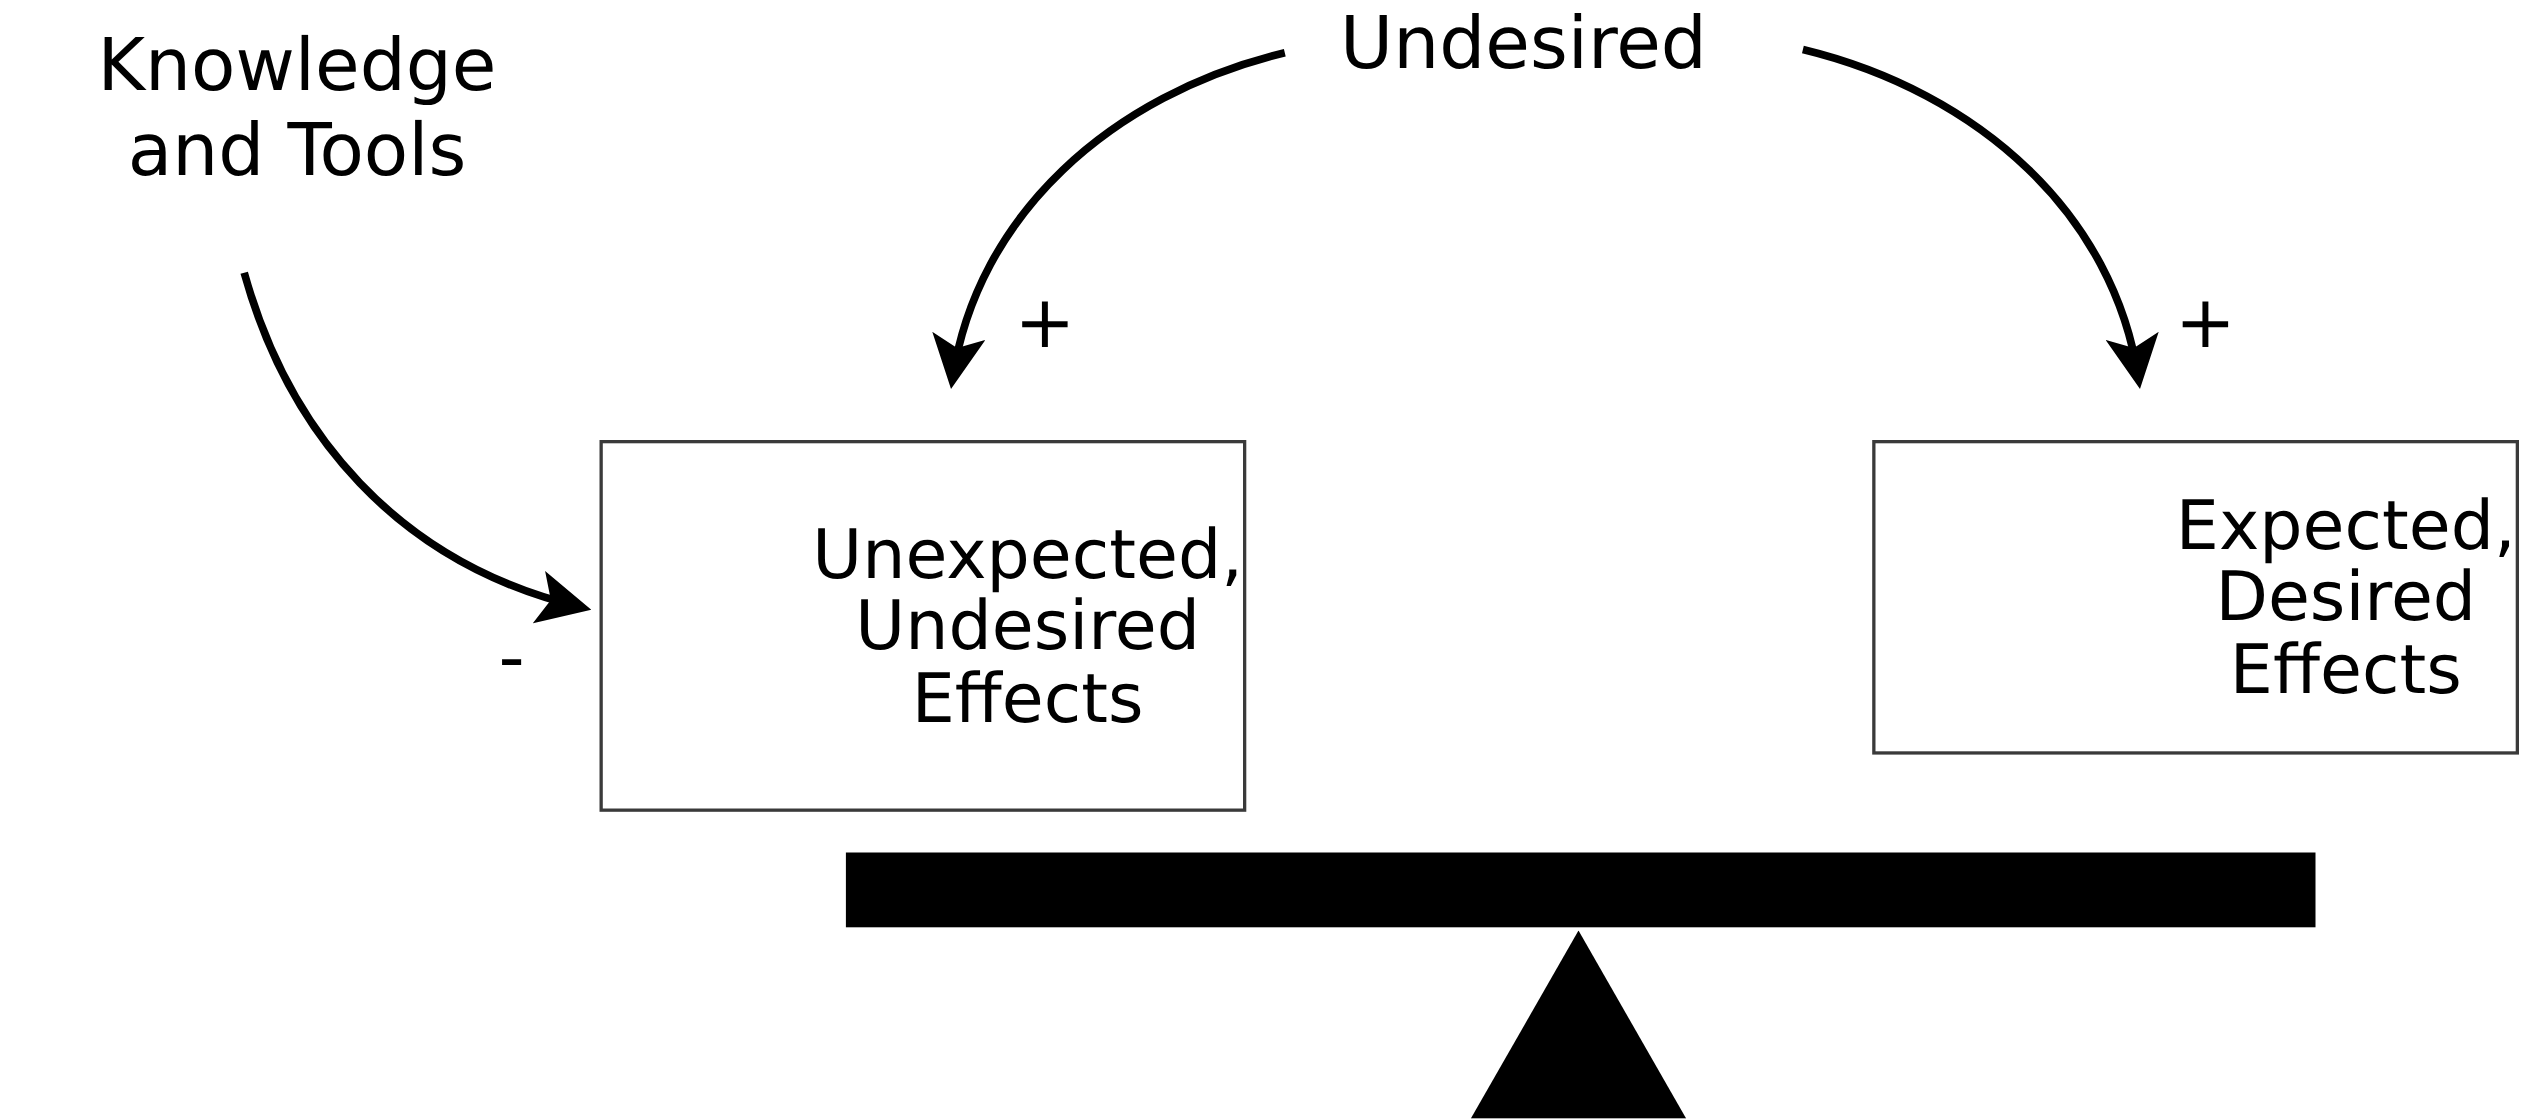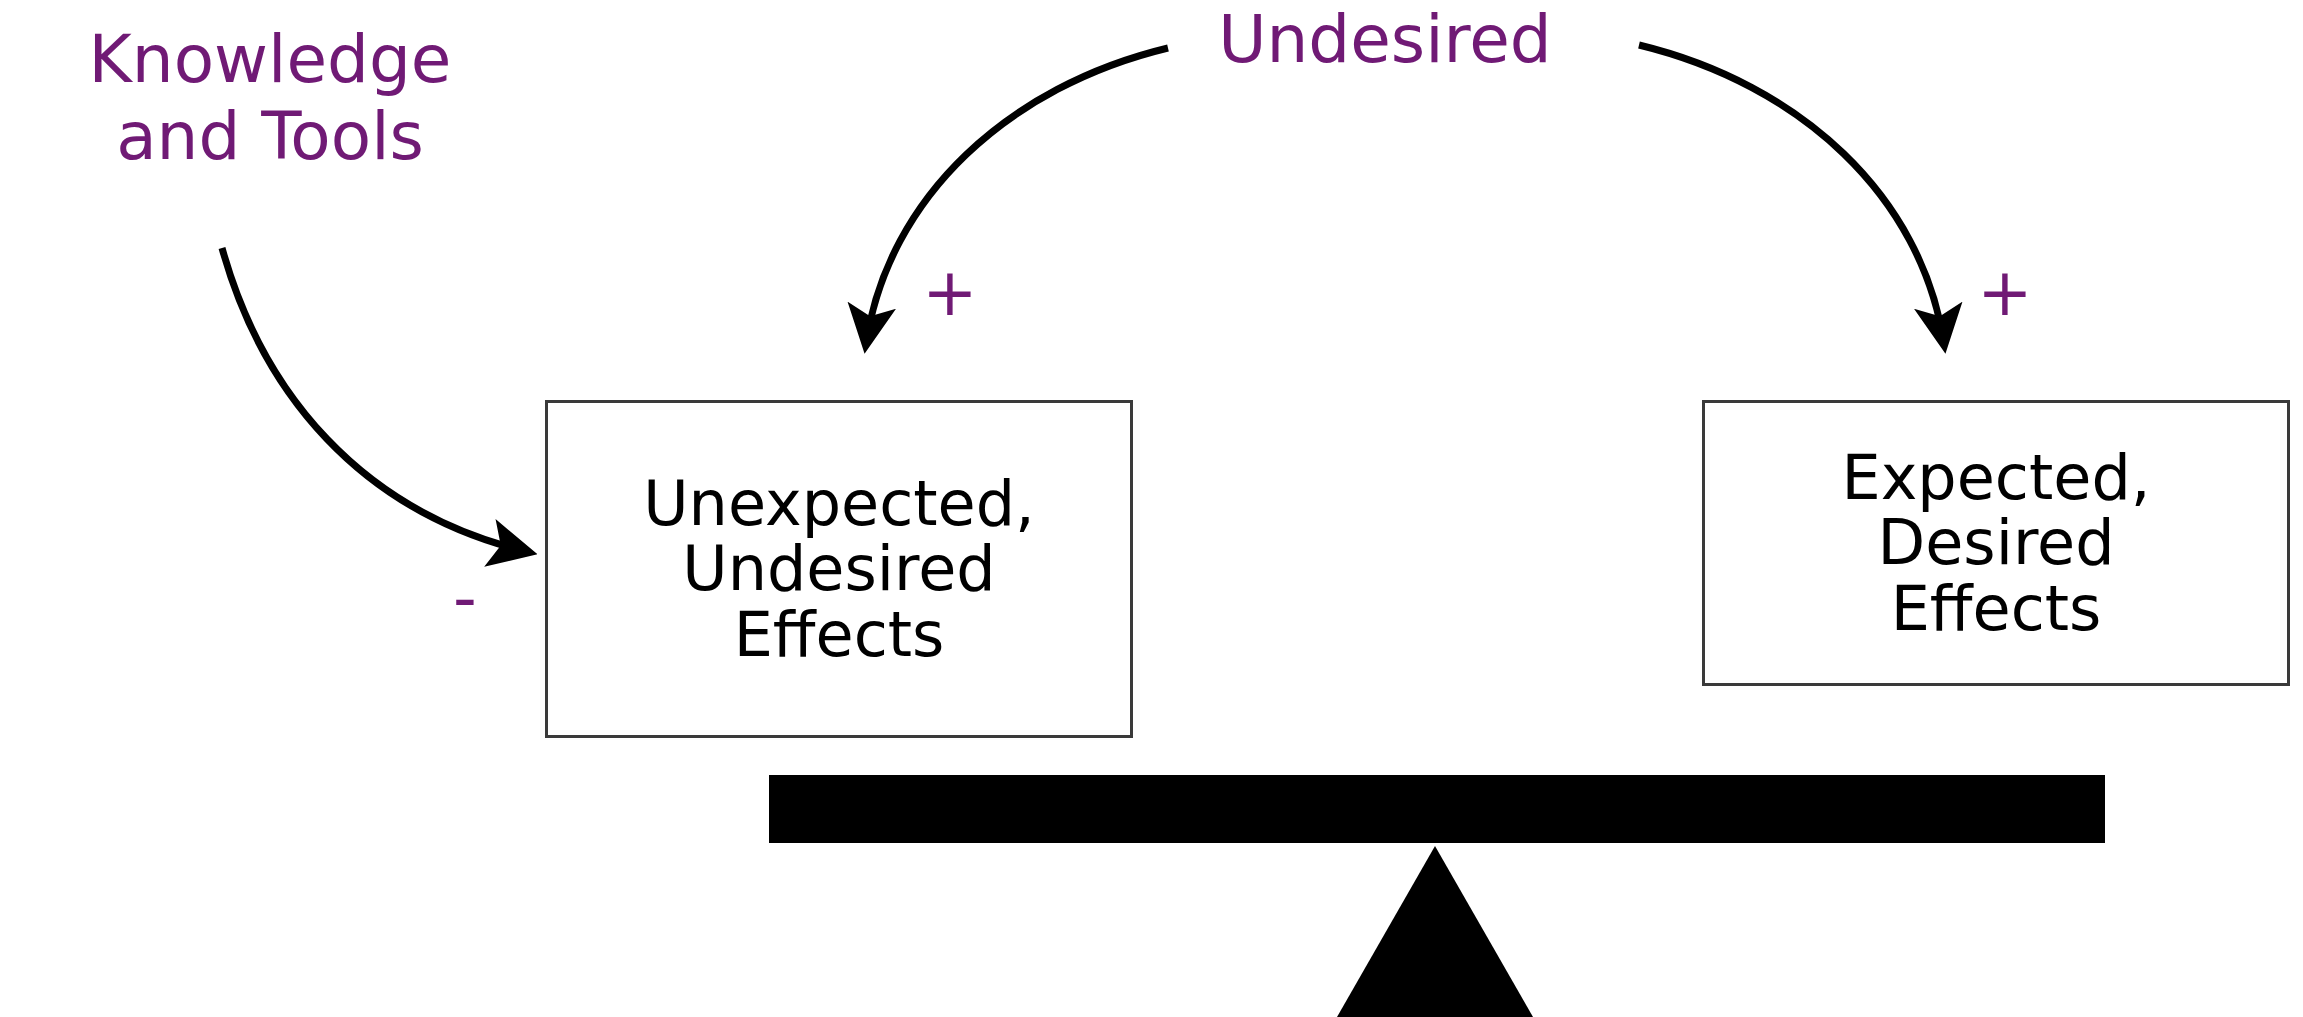--- a/index.html
+++ b/index.html
@@ -23,21 +23,21 @@
     position: absolute;
     left: 0;
     top: 0;
     width: 2303px;
     height: 1017px;
   }
   .txt {
     position: absolute;
     line-height: 1.16;
     white-space: pre;
-    color: #701a75;
+    color: #000000;
   }
   
   #knowledge-label {
     left: 10px;
     top: 22px;
     width: 520px;
     text-align: center;
     font-size: 66px;
   }
   
@@ -58,21 +58,21 @@
   #minus-left { left: 425px;  top: 560px; width: 80px; }
 
   
   .effect-box {
     position: absolute;
     box-sizing: border-box;
     background: #ffffff;
     border: 3px solid #3a3a3a;
     display: flex;
     align-items: center;
-    justify-content: center;
+    justify-content: flex-end;
   }
   .effect-box .box-text {
     font-size: 62px;
     line-height: 1.05;
     text-align: center;
     color: #000000;
     white-space: pre-line;
   }
   #box-unexpected { left: 545px;  top: 400px; width: 588px; height: 338px; }
   #box-expected   { left: 1702px; top: 400px; width: 588px; height: 286px; }

